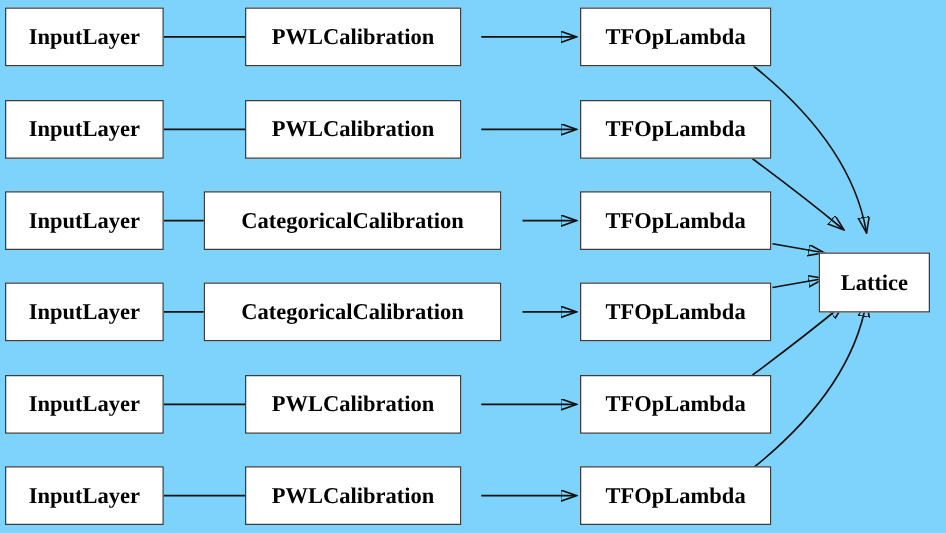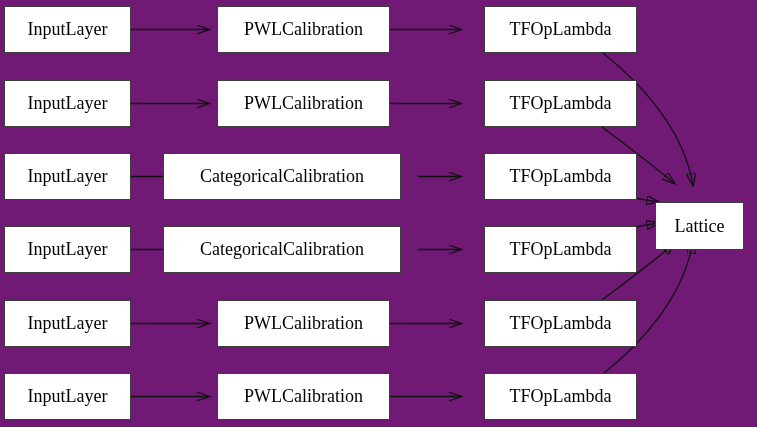--- a/index.html
+++ b/index.html
@@ -4,23 +4,24 @@
 <style>
   html, body {
     margin: 0;
     padding: 0;
     background: #ffffff;
   }
   .diagram {
     position: relative;
     width: 757px;
     height: 427px;
-    background: #701a75;
+    background: #7dd3fc;
     overflow: hidden;
     font-family: "Liberation Serif", "DejaVu Serif", serif;
+    font-weight: bold;
   }
   .edges {
     position: absolute;
     left: 0;
     top: 0;
     width: 757px;
     height: 427px;
     z-index: 1;
   }
   .edges path, .edges line {
@@ -37,23 +38,23 @@
     align-items: center;
     justify-content: center;
     font-size: 18px;
     color: #000000;
     white-space: nowrap;
     z-index: 2;
     height: 47px;
   }
   
   .col-input  { left: 4px;   width: 127px; }
-  .col-pwl    { left: 217px; width: 173px; }
+  .col-pwl    { left: 196px; width: 173px; }
   .col-cat    { left: 163px; width: 238px; }
-  .col-op     { left: 464px; width: 153px; margin-left: 20px; }
+  .col-op     { left: 464px; width: 153px; }
   
   .row-0 { top: 6px; }
   .row-1 { top: 80px; }
   .row-2 { top: 153px; }
   .row-3 { top: 226px; }
   .row-4 { top: 300px; }
   .row-5 { top: 373px; }
   .node-lattice {
     left: 655px;
     top: 190px;

